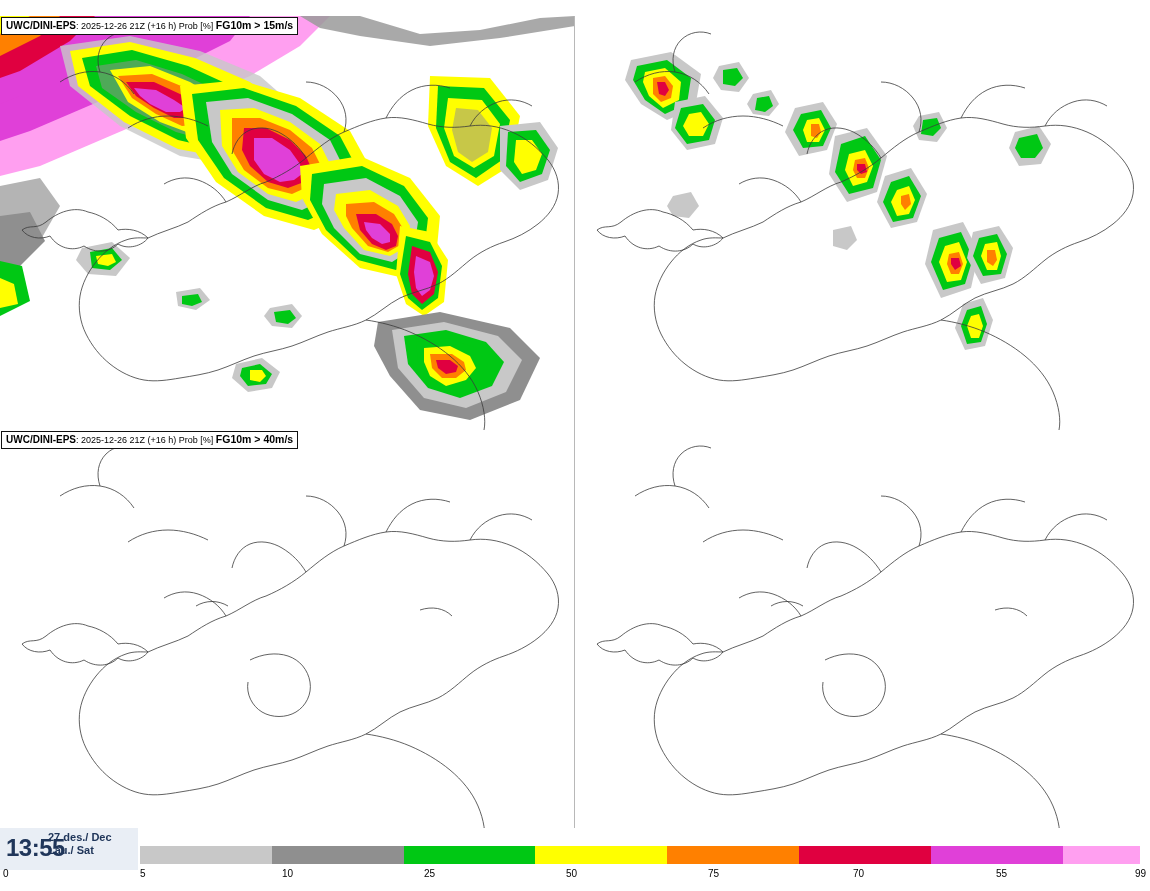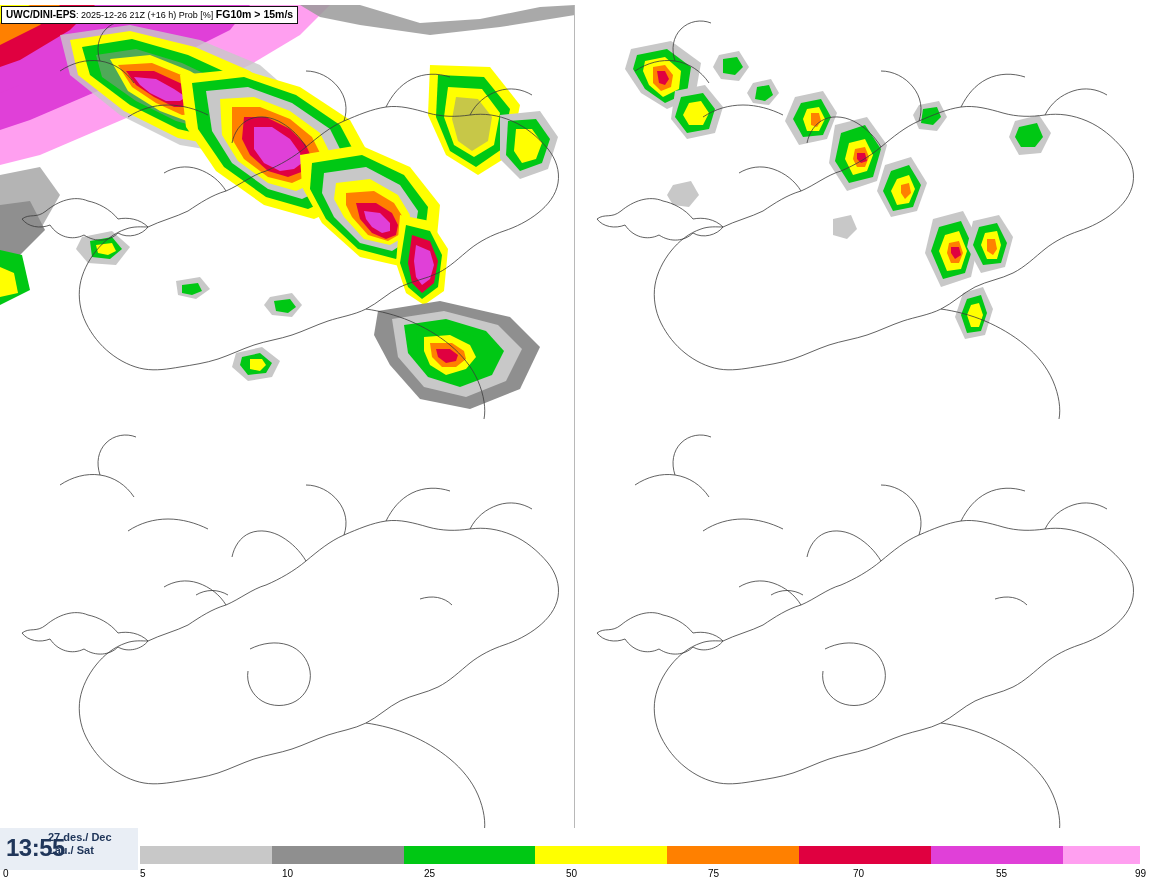--- a/index.html
+++ b/index.html
@@ -1,18 +1,18 @@
 <!DOCTYPE html>
 <html><head>
 <meta charset="utf-8">
 <style>
   html,body{margin:0;padding:0;background:#fff;}
   body{width:1150px;height:891px;position:relative;font-family:"Liberation Sans",sans-serif;overflow:hidden;}
 
-  .grid{position:absolute;left:0;top:5px;width:1150px;height:772px;}
+  .grid{position:absolute;left:0;top:16px;width:1150px;height:772px;}
   .panel{position:absolute;width:575px;height:414px;box-sizing:border-box;background:#fff;overflow:hidden;}
   .p0{left:0;top:0;}
   .p1{left:575px;top:0;}
   .p2{left:0;top:414px;}
   .p3{left:575px;top:414px;}
 
   .vline{position:absolute;left:574px;top:0;width:1px;height:828px;background:#b8b8b8;}
   .hline{position:absolute;left:0;top:827px;width:1150px;height:1px;background:#b8b8b8;}
 
   .label{
@@ -248,20 +248,23 @@
           <path d="M470,110 C476,98 486,90 498,86 C510,82 522,84 532,90"></path>
           <path d="M128,112 C140,104 154,100 168,100 C182,100 196,104 208,110"></path>
           <path d="M60,66 C72,58 86,54 100,56 C114,58 126,66 134,78"></path>
           <path d="M100,56 C96,44 98,32 106,24 C114,16 126,14 136,18"></path>
           <path d="M250,230 C262,224 276,222 288,226 C300,230 308,240 310,252 C312,264 306,276 296,282 C286,288 272,288 262,282 C252,276 246,264 248,252"></path>
           <path d="M196,176 C206,170 218,170 228,176"></path>
           <path d="M420,180 C432,176 444,178 452,186"></path>
         </g>
       </svg>
     </div>
+    <div class="label">
+      <span class="src">UWC/DINI-EPS</span><span class="mid">: 2025-12-26 21Z (+16 h) Prob [%] </span><span class="thr">FG10m &gt; 40m/s</span>
+    </div>
   </div>
 
   <div class="panel p3">
     <div class="mapwrap">
       <svg width="575" height="414" viewBox="0 0 575 414" xmlns="http://www.w3.org/2000/svg">
         <rect x="0" y="0" width="575" height="414" fill="#ffffff"></rect>
         <g fill="none" stroke="#3a3a3a" stroke-width="0.8" stroke-linejoin="round">
           <path d="M88,196 C74,190 58,196 46,206 C36,214 30,208 22,214 C28,222 40,224 50,220 C58,232 72,236 84,230 C96,238 110,236 118,228 C128,234 142,230 148,222 C140,214 128,212 118,214 C110,204 98,198 88,196 Z"></path>
           <path d="M148,222 C160,216 176,212 188,206 C200,198 212,190 226,186 C240,180 252,170 266,166 C280,160 294,152 306,142 C318,132 330,122 344,116 C358,110 372,104 386,102 C400,100 414,104 428,108 C442,112 456,112 470,110 C484,108 498,110 512,116 C526,122 538,132 548,144 C556,154 560,166 558,178 C556,190 548,200 538,208 C528,216 516,222 504,226 C492,230 480,236 470,244 C460,252 450,262 438,268 C426,274 412,276 400,282 C388,288 378,298 366,304 C354,310 340,312 328,316 C316,320 304,326 292,330 C280,334 266,336 254,340 C242,344 230,350 218,354 C206,358 192,360 180,362 C168,364 156,366 144,364 C132,362 120,356 110,348 C100,340 92,330 86,318 C80,306 78,292 80,280 C82,268 88,256 96,246 C104,236 114,228 126,224 C134,221 142,222 148,222 Z"></path>
           <path d="M366,304 C380,306 396,310 410,316 C424,322 438,330 450,340 C462,350 472,362 478,376 C484,390 486,404 484,414"></path>

